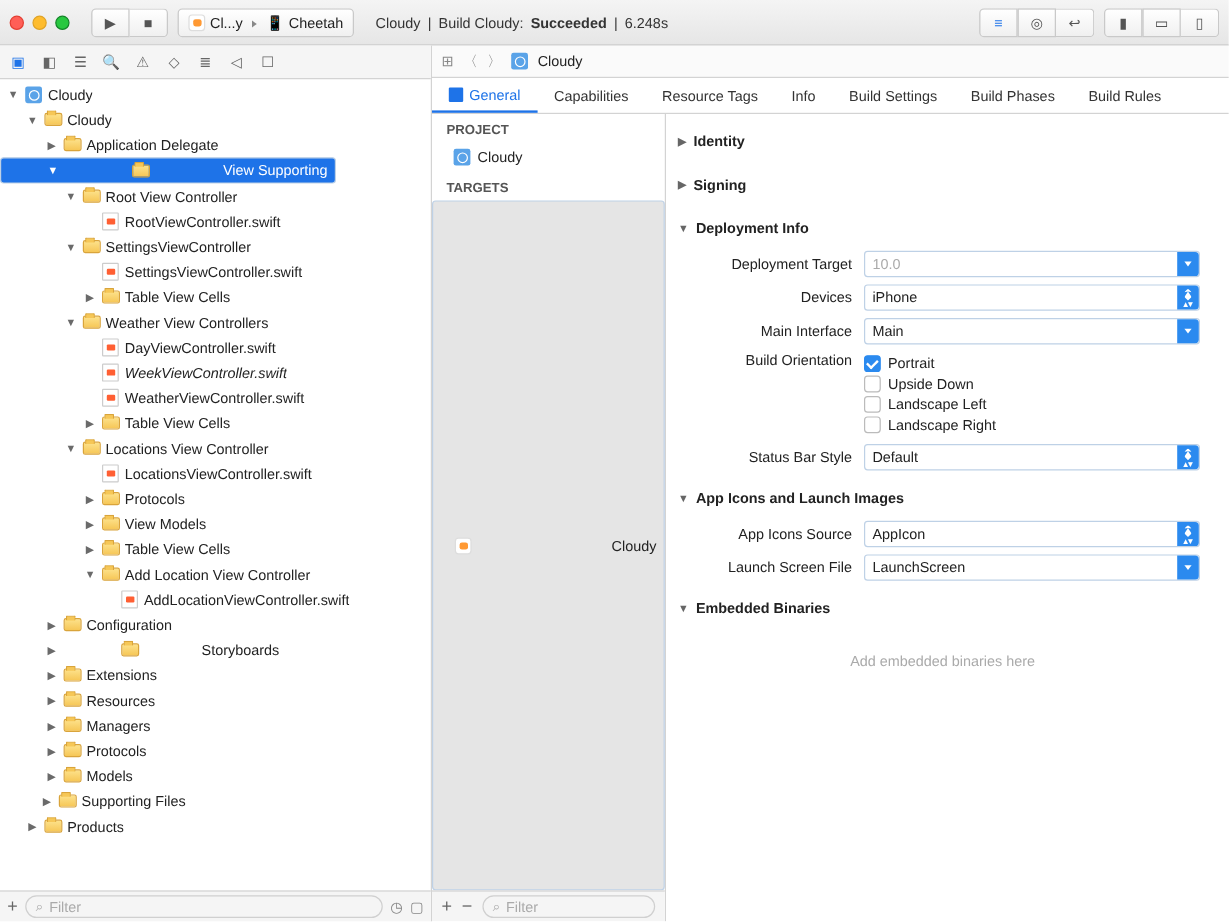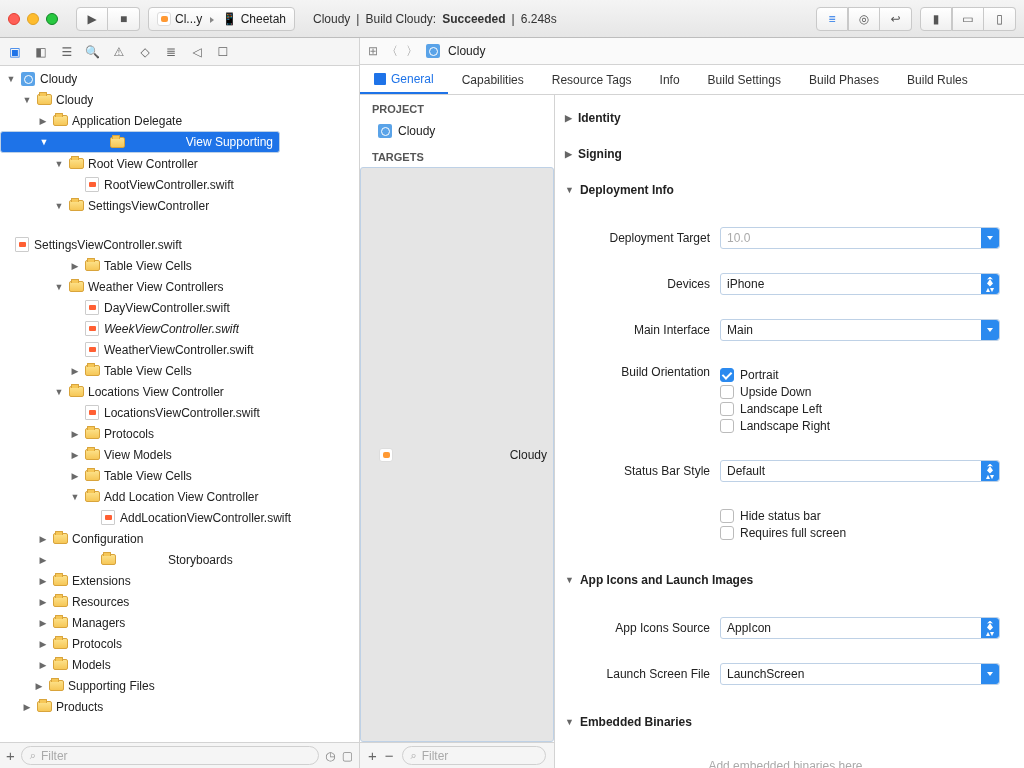--- a/index.html
+++ b/index.html
@@ -60,21 +60,21 @@
 
 .tabs { height:30px; border-bottom:1px solid #d3d3d3; display:flex; align-items:stretch; background:#fff }
 .tab { padding:0 14px; display:flex; align-items:center; font-size:12px; color:#333; border-right:0px; cursor:default }
 .tab.active { color:#1e73e8; border-bottom:2px solid #1e73e8 }
 .tab .tabic { width:12px;height:12px;background:#1e73e8;border-radius:1px;margin-right:5px }
 
 .form { flex:1; overflow:auto; padding:10px 18px 10px 10px }
 .section { margin-bottom:10px }
 .section-h { display:flex; align-items:center; gap:6px; font-weight:600; font-size:12px; padding:6px 0 }
 .section-h .disc{color:#666;font-size:9px}
-.frow { display:flex; align-items:center; margin:24px 0 }
+.frow { display:flex; align-items:center; margin:6px 0 }
 .flabel { width:155px; text-align:right; padding-right:10px; font-size:12px; color:#222 }
 .sel { flex:1; max-width:280px; height:22px; border:1px solid #bed1e6; border-radius:3px; display:flex; align-items:center; padding:0 6px; justify-content:space-between; background:#fff }
 .sel .arrow { width:18px; height:20px; margin-right:-6px; background:#2b8aef; border-radius:0 3px 3px 0; display:flex; align-items:center; justify-content:center }
 .sel .arrow::before{content:'';border-top:4px solid #fff;border-left:3px solid transparent;border-right:3px solid transparent}
 .sel .arrow2::before{content:'';width:6px;height:10px;background:linear-gradient(#fff,#fff);clip-path:polygon(50% 0,100% 30%,50% 25%,100% 70%,50% 100%,0 70%,50% 25%,0 30%)}
 .sel .arrow2{width:18px;height:20px;margin-right:-6px;background:#2b8aef;border-radius:0 3px 3px 0;display:flex;align-items:center;justify-content:center;font-size:8px;color:#fff;flex-direction:column;line-height:5px}
 .chk { display:flex; align-items:center; gap:6px; margin:3px 0 }
 .chk .box{width:14px;height:14px;border:1px solid #bbb;border-radius:3px;background:#fff;display:flex;align-items:center;justify-content:center}
 .chk .box.on{background:#2b8aef;border-color:#2b8aef}
 .chk .box.on::after{content:'';width:4px;height:7px;border:solid #fff;border-width:0 2px 2px 0;transform:rotate(45deg);margin-top:-2px}
@@ -176,21 +176,21 @@
           </span>
           <span class="lbl">RootViewController.swift</span>
         </div>
         <div class="row" style="padding-left: 54px;">
           <span class="disc open"></span>
           <span class="fic">
             <span class="folder-ic"></span>
           </span>
           <span class="lbl">SettingsViewController</span>
         </div>
-        <div class="row" style=" margin-top: 18px;">
+        <div class="row" style="padding-left: 70px;">
           <span class="disc none"></span>
           <span class="fic">
             <span class="swift-ic"></span>
           </span>
           <span class="lbl">SettingsViewController.swift</span>
         </div>
         <div class="row" style="padding-left: 70px;">
           <span class="disc closed"></span>
           <span class="fic">
             <span class="folder-ic"></span>
@@ -472,33 +472,20 @@
                 </div>
             </div>
           </div>
           <div class="frow">
               <div class="flabel">Status Bar Style</div>
               <div class="sel">
                 <span>Default</span>
                 <span class="arrow2">▴▾</span>
               </div>
             </div>
-          <div class="frow">
-              <div class="flabel"></div>
-              <div>
-            <div class="chk">
-                  <span class="box"></span>
-                  <span>Hide status bar</span>
-                </div>
-            <div class="chk">
-                  <span class="box"></span>
-                  <span>Requires full screen</span>
-                </div>
-          </div>
-            </div>
         </div>
         <div class="section">
           <div class="section-h">
               <span class="disc">▼</span>
               <span>App Icons and Launch Images</span>
             </div>
           <div class="frow">
               <div class="flabel">App Icons Source</div>
               <div class="sel">
                 <span>AppIcon</span>

